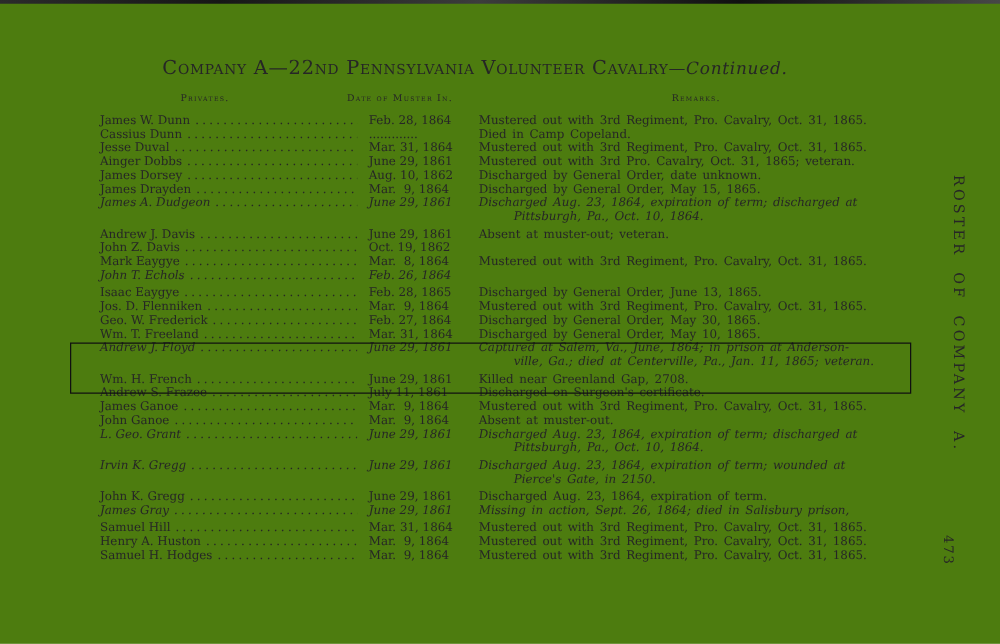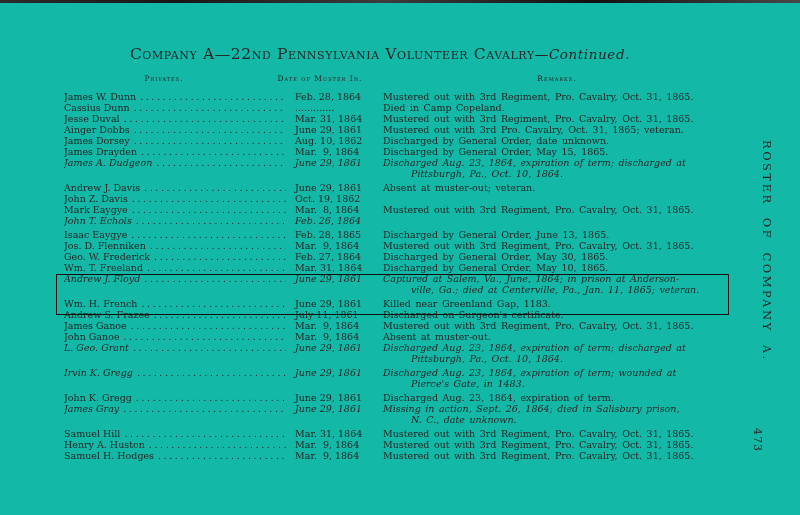--- a/index.html
+++ b/index.html
@@ -1,19 +1,19 @@
 <!DOCTYPE html>
 <html><head>
 <meta charset="utf-8">
 <style>
   html,body{margin:0;padding:0;}
   .page{
     position:relative;
     width:800px;height:515px;
-    background:#14b8a6;
+    background:#4d7c0f;
     overflow:hidden;
     font-family:"DejaVu Serif", serif;
     color:#262626;
   }
   .scan-edge-top{
     position:absolute;top:0;left:0;width:800px;height:3px;
     background:linear-gradient(90deg,#2b2b2b 0%,#161616 22%,#3c3c3c 48%,#101010 74%,#474747 100%);
   }
   .doc-title{
     position:absolute;top:45px;left:0;width:760px;
@@ -35,21 +35,21 @@
   .ch-privates{left:64px;width:200px;}
   .ch-muster{left:268px;width:104px;}
   .ch-remarks{left:387px;width:340px;}
   .rows{
     position:absolute;top:91px;left:64px;width:672px;
     font-size:9.5px;line-height:11px;
   }
   .row{display:flex;align-items:flex-start;}
   .row.two{margin-bottom:3px;font-style:italic;}
   .nm-cell{display:flex;width:222px;overflow:hidden;}
-  .nm{white-space:pre;}
+  .nm{white-space:pre;margin-left:16px;}
   .ld{flex:1;overflow:hidden;white-space:nowrap;letter-spacing:2.6px;padding-left:4px;}
   .dt{width:97px;white-space:pre;padding-left:9px;box-sizing:border-box;}
   .rk{flex:1;word-spacing:1.5px;}
   .r2{padding-left:28px;}
   .r2.deep{padding-left:112px;}
   .highlight-box{
     position:absolute;
     left:-8px;width:673px;
     border:1.6px solid #101010;
     box-sizing:border-box;
@@ -273,21 +273,21 @@
     </div>
   </div>
 
   <div class="row">
     <div class="nm-cell">
       <span class="nm">Wm. H. French</span>
       <span class="ld">................................................................</span>
     </div>
     <div class="dt">June 29, 1861</div>
     <div class="rk">
-      <div class="r1">Killed near Greenland Gap, 1183.</div>
+      <div class="r1">Killed near Greenland Gap, 2708.</div>
 
     </div>
   </div>
 
   <div class="row">
     <div class="nm-cell">
       <span class="nm">Andrew S. Frazee</span>
       <span class="ld">................................................................</span>
     </div>
     <div class="dt">July 11, 1861</div>
@@ -334,21 +334,21 @@
   </div>
 
   <div class="row two">
     <div class="nm-cell">
       <span class="nm">Irvin K. Gregg</span>
       <span class="ld">................................................................</span>
     </div>
     <div class="dt">June 29, 1861</div>
     <div class="rk">
       <div class="r1">Discharged Aug. 23, 1864, expiration of term; wounded at</div>
-      <div class="r2">Pierce's Gate, in 1483.</div>
+      <div class="r2">Pierce's Gate, in 2150.</div>
     </div>
   </div>
 
   <div class="row">
     <div class="nm-cell">
       <span class="nm">John K. Gregg</span>
       <span class="ld">................................................................</span>
     </div>
     <div class="dt">June 29, 1861</div>
     <div class="rk">
@@ -358,21 +358,20 @@
   </div>
 
   <div class="row two">
     <div class="nm-cell">
       <span class="nm">James Gray</span>
       <span class="ld">................................................................</span>
     </div>
     <div class="dt">June 29, 1861</div>
     <div class="rk">
       <div class="r1">Missing in action, Sept. 26, 1864; died in Salisbury prison,</div>
-      <div class="r2">N. C., date unknown.</div>
     </div>
   </div>
 
   <div class="row">
     <div class="nm-cell">
       <span class="nm">Samuel Hill</span>
       <span class="ld">................................................................</span>
     </div>
     <div class="dt">Mar. 31, 1864</div>
     <div class="rk">

